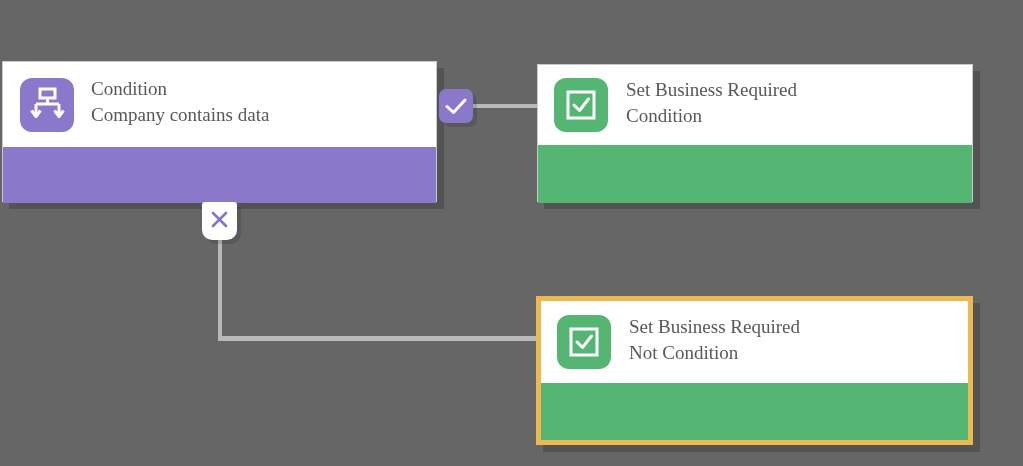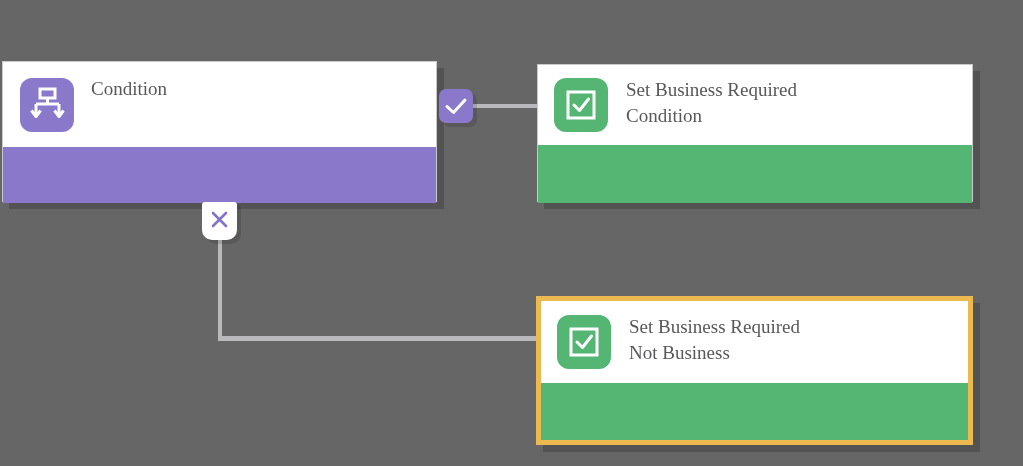--- a/index.html
+++ b/index.html
@@ -112,20 +112,21 @@
     <div class="node-white">
       <div class="node-icon icon-purple">
         <svg width="54" height="54" viewBox="0 0 54 54">
           <rect x="20" y="11" width="15" height="9" fill="none" stroke="#fff" stroke-width="3"></rect>
           <path d="M27.5 20 V26 M16 26 H39 M16 26 V36 M39 26 V36" fill="none" stroke="#fff" stroke-width="3"></path>
           <path d="M11.5 32.5 L16 38.5 L20.5 32.5 M34.5 32.5 L39 38.5 L43.5 32.5" fill="none" stroke="#fff" stroke-width="3" stroke-linejoin="round"></path>
         </svg>
       </div>
       <div class="node-text">
         <div>Condition</div>
+        <div>Company contains data</div>
       </div>
     </div>
     <div class="node-bar bar-purple"></div>
   </div>
 
   <div class="badge badge-check">
     <svg width="34" height="34" viewBox="0 0 34 34">
       <path d="M8 17.5 L14.5 23.5 L26 11" stroke="#fff" stroke-width="3" fill="none" stroke-linecap="round" stroke-linejoin="round"></path>
     </svg>
   </div>
@@ -155,19 +156,19 @@
   <div class="node node-selected node-notrequired">
     <div class="node-white">
       <div class="node-icon icon-green">
         <svg width="54" height="54" viewBox="0 0 54 54">
           <rect x="14" y="14" width="26" height="26" fill="none" stroke="#fff" stroke-width="3"></rect>
           <path d="M20 27 L25.5 32.5 L34.5 21" fill="none" stroke="#fff" stroke-width="3" stroke-linecap="round" stroke-linejoin="round"></path>
         </svg>
       </div>
       <div class="node-text">
         <div>Set Business Required</div>
-        <div>Not Business</div>
+        <div>Not Condition</div>
       </div>
     </div>
     <div class="node-bar bar-green"></div>
   </div>
 
 </div>
 
 </body></html>

